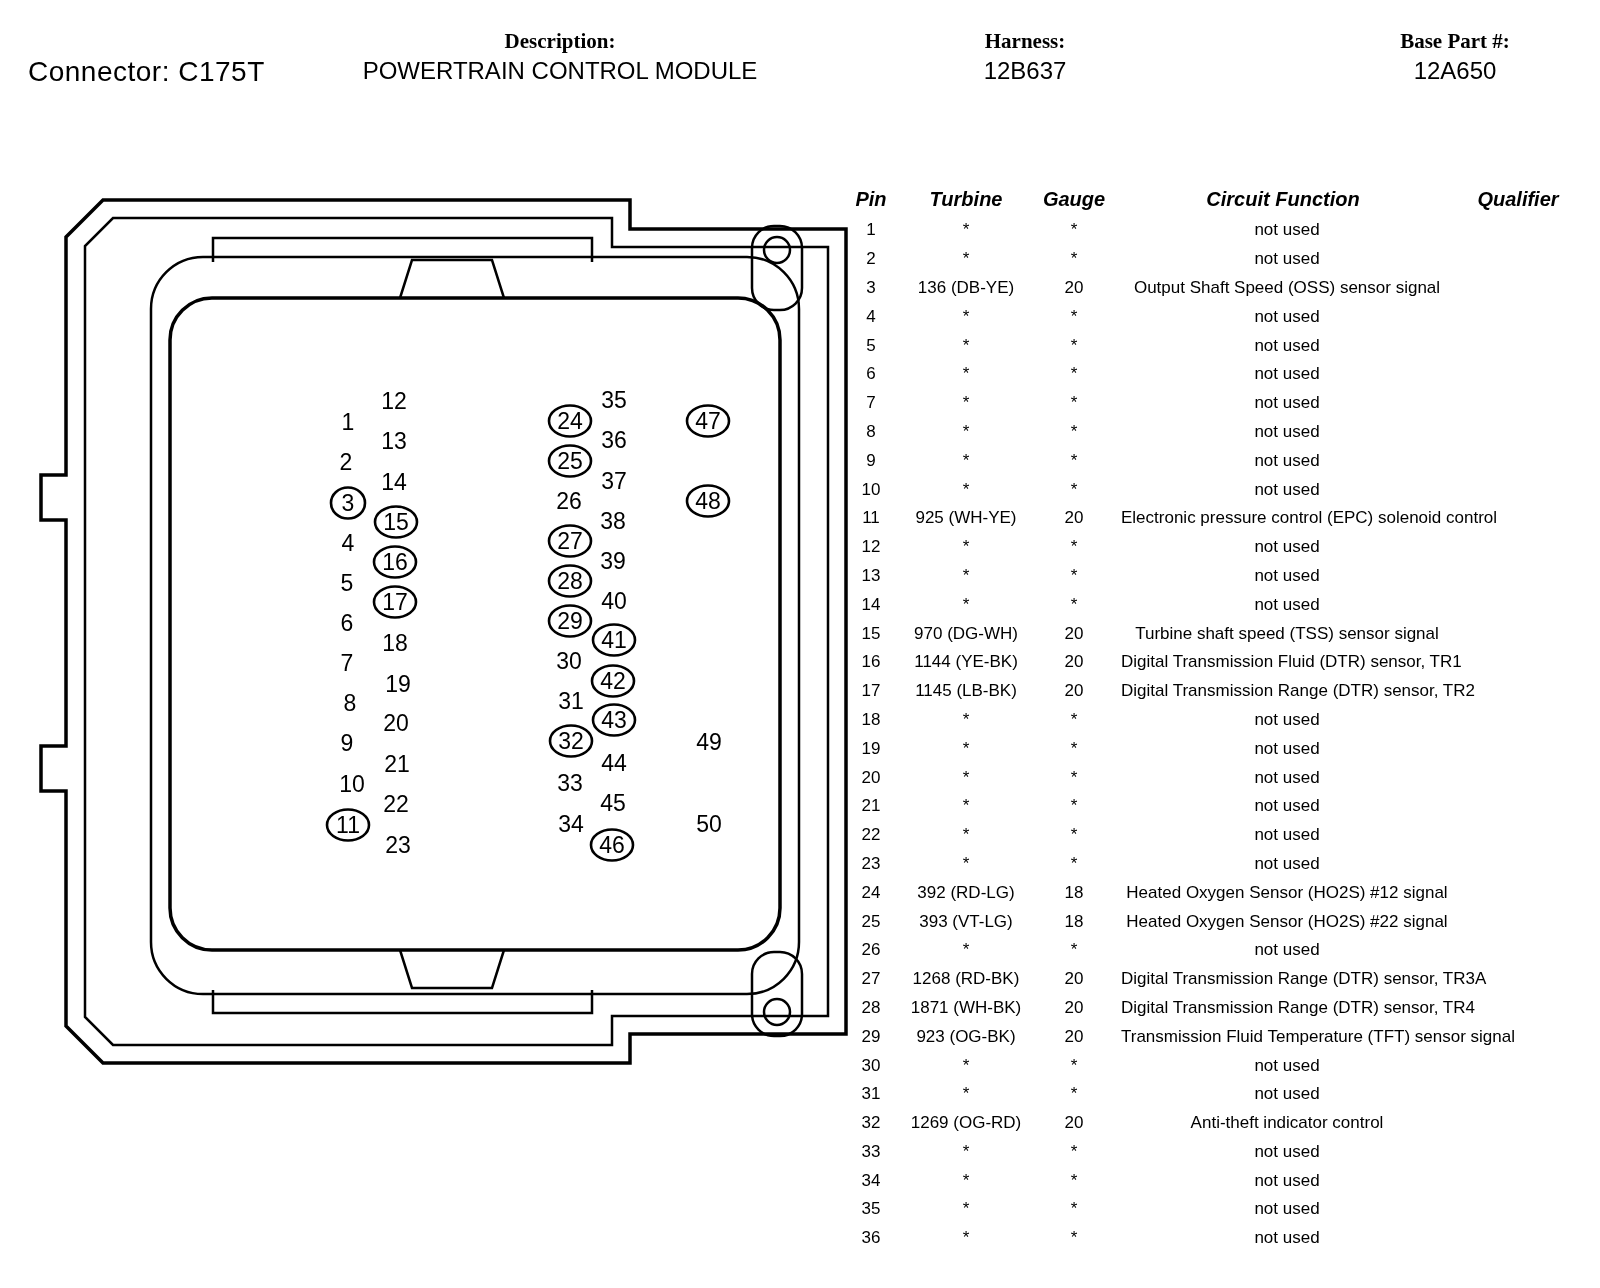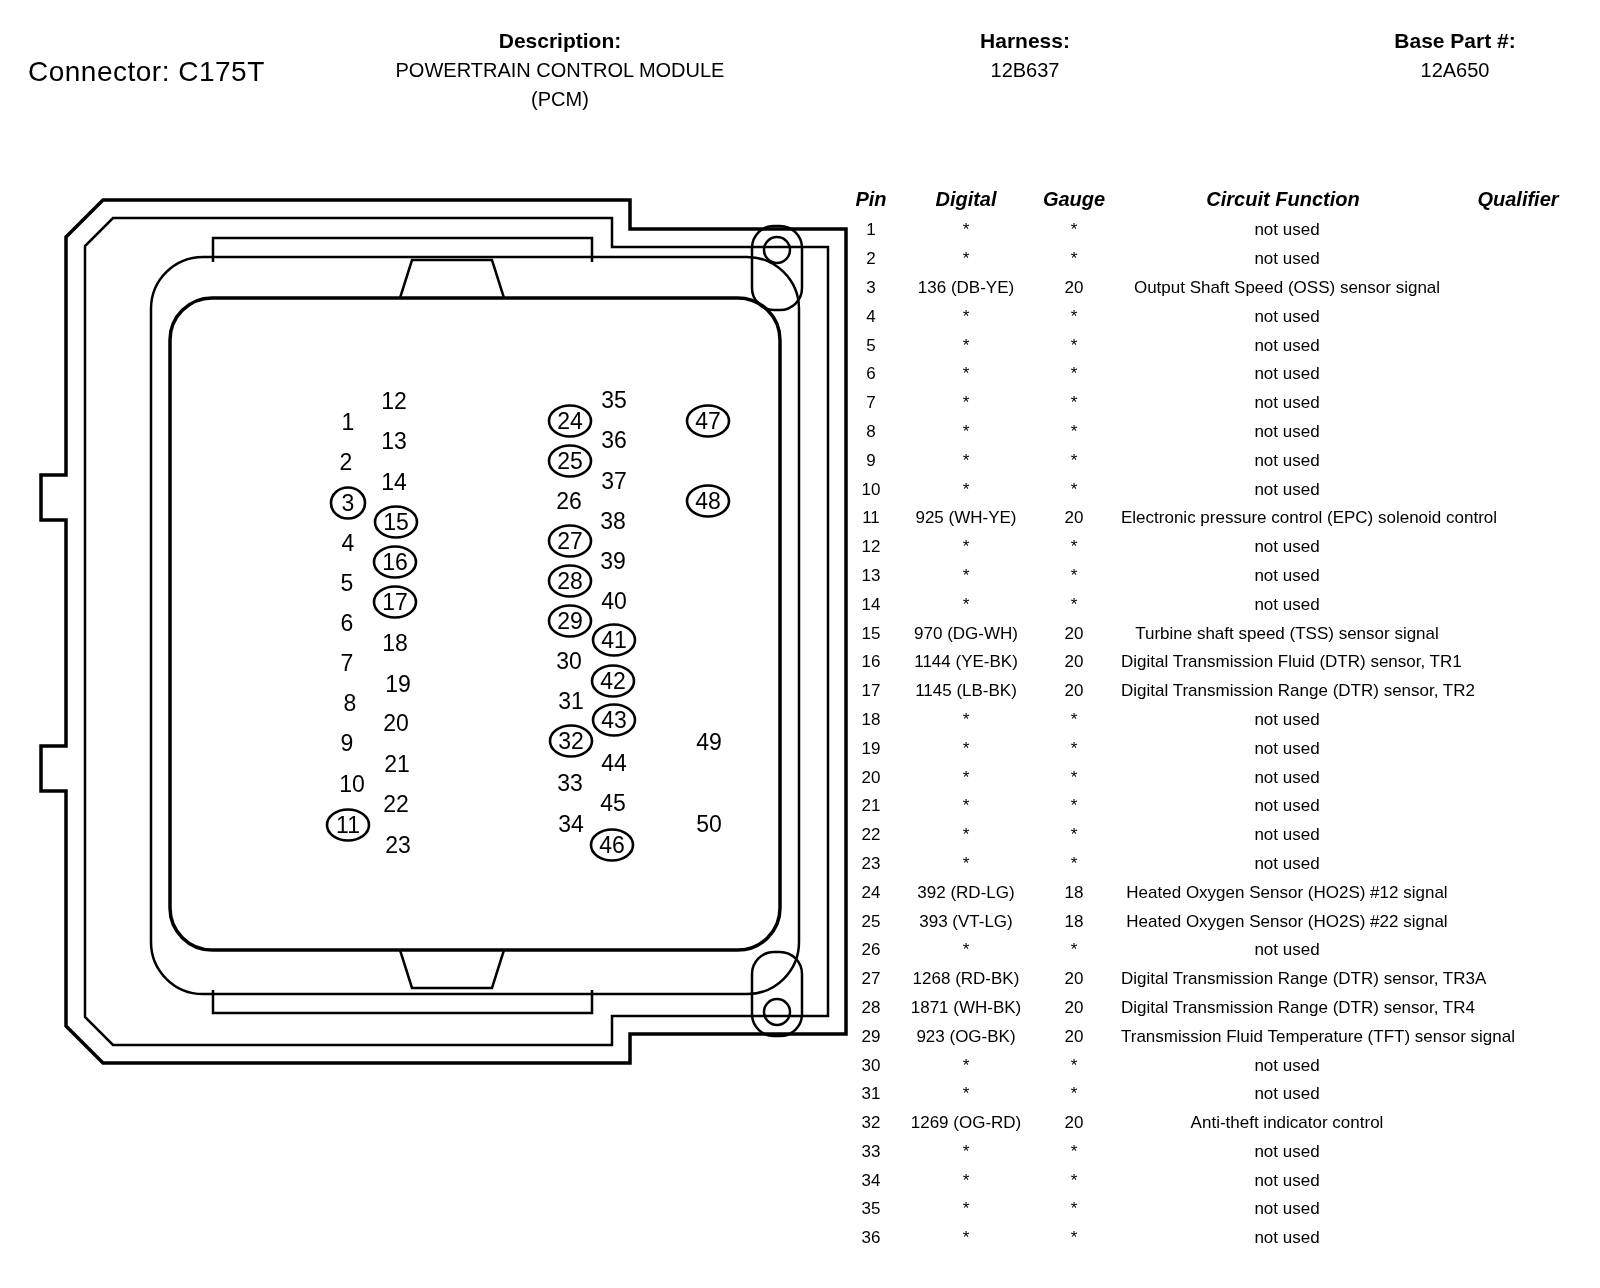--- a/index.html
+++ b/index.html
@@ -15,22 +15,22 @@
 
   
   .connector-title {
     position:absolute; left:28px; top:56px;
     font-size:28px; font-weight:normal; letter-spacing:0.5px;
   }
   .hdr-block { position:absolute; text-align:center; }
   .desc-block { left:340px; top:26px; width:440px; }
   .harness-block { left:905px; top:26px; width:240px; }
   .basepart-block { left:1335px; top:26px; width:240px; }
-  .block-label { font-size:21px; font-weight:bold; line-height:30px; }
-  .block-value { font-size:20px; line-height:29px; }
+  .block-label { font-size:21px; font-weight:bold; line-height:30px;font-family:Liberation Serif, serif; }
+  .block-value { font-size:24px; line-height:29px; }
 
   
   #connector-svg { position:absolute; left:30px; top:185px; }
   .outline { fill:none; stroke:#000; stroke-width:3.5; stroke-linejoin:miter; }
   .outline2 { fill:none; stroke:#000; stroke-width:2.5; stroke-linejoin:miter; }
   .detail { fill:none; stroke:#000; stroke-width:2.5; }
   .pin-circle { fill:none; stroke:#000; stroke-width:2.6; }
   .pin-num {
     font-family:"Liberation Sans", sans-serif;
     font-size:23px; fill:#000;
@@ -52,21 +52,20 @@
 </head>
 <body>
 
 <div class="page">
 
   <div class="connector-title">Connector: C175T</div>
 
   <div class="hdr-block desc-block">
     <div class="block-label">Description:</div>
     <div class="block-value">POWERTRAIN CONTROL MODULE</div>
-    <div class="block-value">(PCM)</div>
   </div>
 
   <div class="hdr-block harness-block">
     <div class="block-label">Harness:</div>
     <div class="block-value">12B637</div>
   </div>
 
   <div class="hdr-block basepart-block">
     <div class="block-label">Base Part #:</div>
     <div class="block-value">12A650</div>
@@ -160,21 +159,21 @@
         <ellipse cx="708" cy="501" rx="21" ry="15.5" class="pin-circle"></ellipse>
         <text x="708" y="501" class="pin-num">48</text>
         <text x="709" y="742" class="pin-num">49</text>
         <text x="709" y="824" class="pin-num">50</text>
       </g>
   </svg>
 
   <div class="pin-table">
     <div class="thead">
       <span class="tcell c-pin">Pin</span>
-      <span class="tcell c-circuit">Digital</span>
+      <span class="tcell c-circuit">Turbine</span>
       <span class="tcell c-gauge">Gauge</span>
       <span class="tcell c-func">Circuit Function</span>
       <span class="tcell c-qual">Qualifier</span>
     </div>
     <div id="tbody">
         <div class="trow">
           <span class="tcell c-pin">1</span>
           <span class="tcell c-circuit">*</span>
           <span class="tcell c-gauge">*</span>
           <span class="tcell c-func">not used</span>

